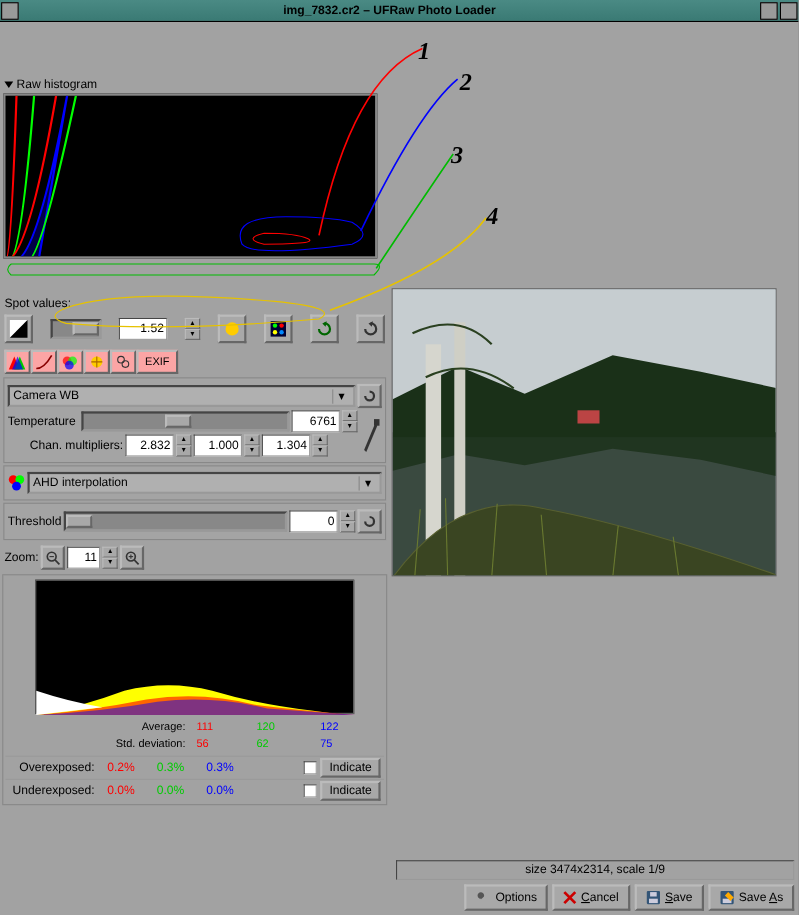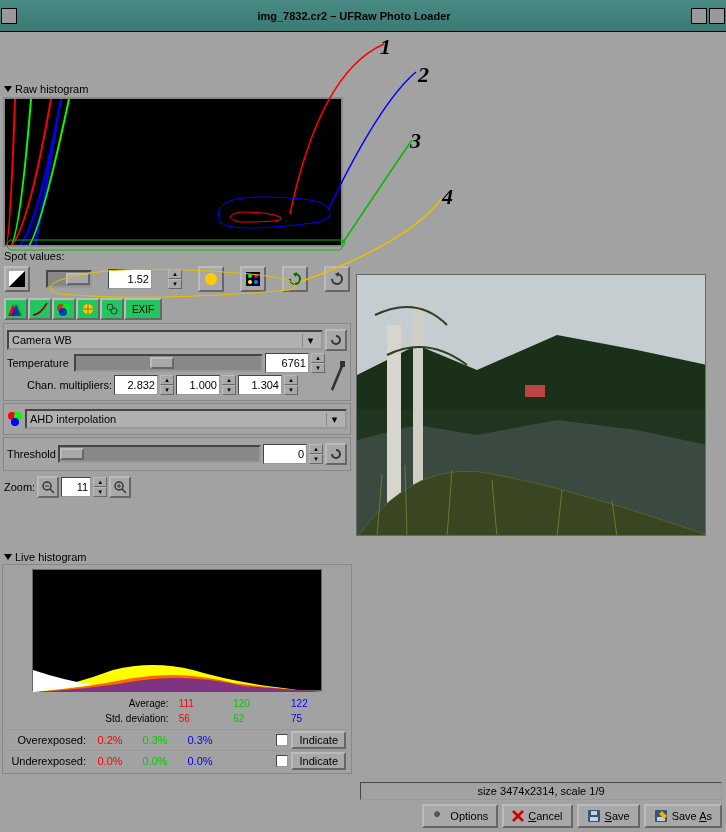--- a/index.html
+++ b/index.html
@@ -1,38 +1,38 @@
 <!DOCTYPE html>
 <html><head>
 <meta charset="utf-8">
 <style>
 * { box-sizing: border-box; margin: 0; padding: 0; }
 body { font-family: sans-serif; font-size: 11px; background: #888; overflow: hidden; }
 .window { width: 726px; height: 832px; background: #a2a2a2; border: 0px solid #000; position: relative; }
-.titlebar { height: 32px; background: linear-gradient(#4a8a84,#3a7a74); display: flex; align-items: center; color: #000; border-bottom: 1px solid #000; }
+.titlebar { height: 20px; background: linear-gradient(#4a8a84,#3a7a74); display: flex; align-items: center; color: #000; border-bottom: 1px solid #000; }
 .titlebar-btn { width: 16px; height: 16px; margin: 1px; border: 1px solid #000; background: #9a9a9a; display:inline-block;}
 .title-text { flex:1; text-align:center; font-weight:bold; font-size:11px;}
 .content { display:flex; flex-direction:column; height: calc(100% - 20px); padding:2px; }
 .top-row { display:flex; }
 .left-col { width: 350px; display:flex; flex-direction:column; }
 .right-col { flex:1; display:flex; flex-direction:column; }
 .expander-header { display:flex; align-items:center; font-size:11px; padding:1px 2px;margin-top:48px; }
 .tri { width:0;height:0;border-left:4px solid transparent;border-right:4px solid transparent;border-top:6px solid #000; margin-right:3px;}
 .histogram-box { width:340px; height:150px; background:#000; border:2px solid #888; margin:1px; position:relative; overflow:hidden;}
-.spot-row { padding:2px; font-size:11px; }
+.spot-row { padding:2px; font-size:11px;margin-top:32px; }
 .toolbar-row { display:flex; align-items:center; gap:16px; padding:2px; }
 .btn { border:2px outset #bbb; background:#a8a8a8; width:26px; height:26px; display:flex; align-items:center; justify-content:center; font-size:10px;}
 .btn-small { width:22px; height:22px; }
 .slider-track { height:18px; background:#888; border:2px inset #999; flex:1; position:relative; }
 .slider-thumb { position:absolute; top:1px; height:12px; width:24px; background:#a8a8a8; border:2px outset #bbb; }
 .num-input { width:44px; height:20px; background:#fff; border:1px inset #999; font-size:11px; padding:1px 2px; text-align:right;}
 .spin { width:14px; display:flex; flex-direction:column; }
 .spin-up,.spin-down { height:10px; border:1px outset #bbb; background:#a8a8a8; font-size:7px; text-align:center; line-height:7px;}
 .tab-row { display:flex; padding:2px; gap:0; margin-top:2px;}
-.tab { border:2px outset #bbb; background:#22c55e; width:24px; height:22px; display:flex;align-items:center;justify-content:center;}
+.tab { border:2px outset #bbb; background:#fca5a5; width:24px; height:22px; display:flex;align-items:center;justify-content:center;}
 .tab.text-tab { width:38px; font-size:10px;}
 .panel { border:1px solid #888; padding:3px; margin: 1px; background:#a4a4a4;}
 .combo { height:20px; background:#b0b0b0; border:2px inset #999; flex:1; display:flex; align-items:center; padding:1px 3px; font-size:11px;}
 .combo-arrow { width:16px; border-left:1px solid #888; text-align:center; }
 .field-row { display:flex; align-items:center; gap:2px; margin:2px 0;}
 .label { font-size:11px; min-width:60px; text-align:right; padding-right:3px;}
 .preview { margin:6px 4px; width:350px; height:262px; background: linear-gradient(#bcd, #567); border:1px solid #666; position:relative; overflow:hidden;}
 .live-hist-box { width:290px; height:122px; background:#000; border:1px solid #666; margin:2px auto; position:relative;}
 .stats-table { width:100%; font-size:10px; padding:2px 4px;}
 .stats-table td { padding:1px 4px; }
@@ -262,24 +262,20 @@
                 <circle cx="6" cy="6" r="4" fill="none" stroke="#333" stroke-width="1.5"></circle>
                 <line x1="9" y1="9" x2="13" y2="13" stroke="#333" stroke-width="1.5"></line>
                 <line x1="4" y1="6" x2="8" y2="6" stroke="#333"></line>
                 <line x1="6" y1="4" x2="6" y2="8" stroke="#333"></line>
               </svg>
             </div>
         </div>
 
         <div style="flex:1;"></div>
 
-        <div class="expander-header">
-          <span class="tri"></span>
-          <span>Live histogram</span>
-        </div>
         <div style="border:1px solid #888; padding:2px;">
           <div class="live-hist-box">
             <svg width="290" height="122">
               <path d="M0 122 Q 40 115 80 100 Q 120 90 160 100 Q 200 112 250 118 L 280 122 Z" fill="#ff0"></path>
               <path d="M0 122 Q 50 118 100 108 Q 150 100 200 113 Q 240 118 290 122 Z" fill="#f00" fill-opacity="0.6"></path>
               <path d="M0 122 Q 60 119 110 110 Q 160 104 210 116 L 290 122 Z" fill="#00f" fill-opacity="0.5"></path>
               <path d="M0 122 L 0 100 Q 30 110 60 115 L 0 122 Z" fill="#fff"></path>
             </svg>
           </div>
           <table class="stats-table">

